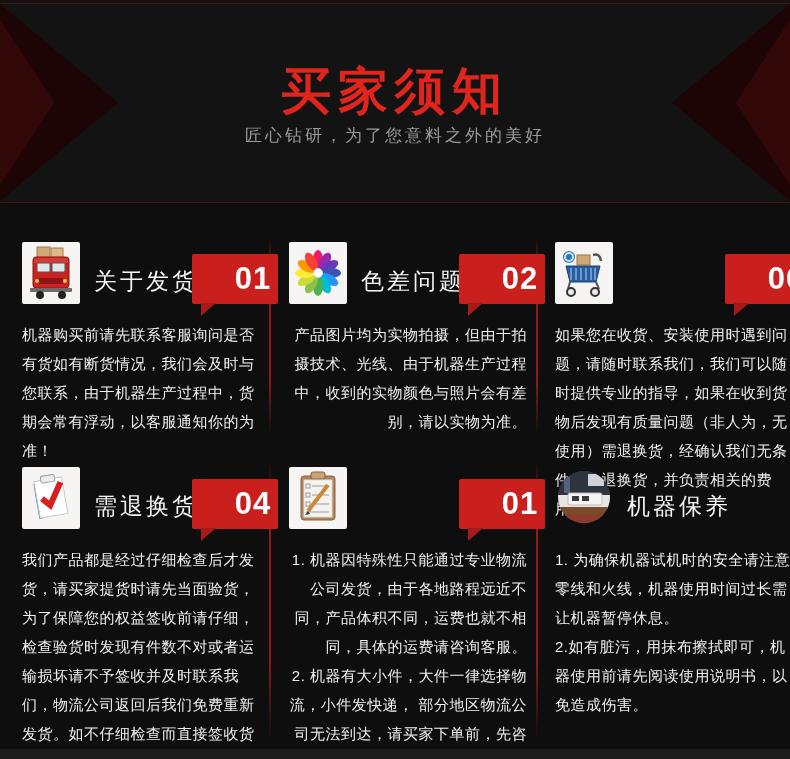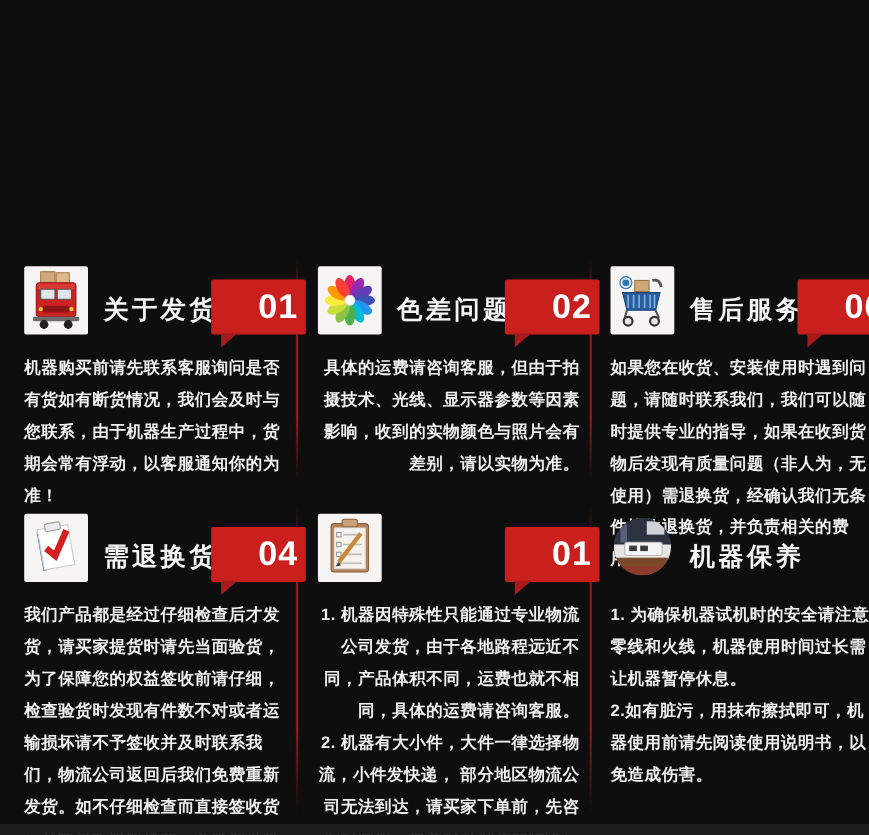--- a/index.html
+++ b/index.html
@@ -60,51 +60,65 @@
     position:absolute;left:2px;top:2px;width:58px;height:62px;
     background:#f6f5f3;border-radius:2px;
     display:flex;align-items:center;justify-content:center;
   }
   .icon-circle{
     position:absolute;left:5px;top:6px;width:52px;height:52px;
     border-radius:50%;overflow:hidden;background:#2e3340;
   }
   .section-title{
     position:absolute;left:74px;top:26px;
-    font-size:23px;font-weight:700;color:#f4f4f4;
+    font-size:23px;font-weight:400;color:#f4f4f4;
     letter-spacing:3px;white-space:nowrap;
   }
   .badge{
     position:absolute;left:172px;top:14px;width:50px;height:50px;
     background:#c9201e;border-radius:2px;
     display:flex;align-items:center;justify-content:center;
     font-size:31px;font-weight:800;color:#fff;letter-spacing:1px;padding-left:36px;
   }
   .badge::after{
     content:"";position:absolute;left:9px;bottom:-12px;
     width:0;height:0;
     border-top:13px solid #a8191c;
     border-right:15px solid transparent;
   }
   .section-body{
     position:absolute;left:2px;top:80px;width:238px;
-    font-size:15px;font-weight:700;color:#f0f0f0;
+    font-size:15px;font-weight:400;color:#f0f0f0;
     line-height:29px;letter-spacing:.5px;
     white-space:pre-line;
   }
   .footer-strip{
     position:absolute;left:0;bottom:0;width:790px;height:10px;
     background:#1d1d1d;
   }
 </style>
 </head>
 <body>
 
 <div class="page">
 
+  <div class="header">
+    <div class="header-topline"></div>
+    <div class="deco deco-left">
+      <div class="arms"></div>
+      <div class="diamond"></div>
+    </div>
+    <div class="deco deco-right">
+      <div class="arms"></div>
+      <div class="diamond"></div>
+    </div>
+    <div class="header-title">买家须知</div>
+    <div class="header-subtitle">匠心钻研，为了您意料之外的美好</div>
+    <div class="header-bottomline"></div>
+  </div>
 
   <div class="vdivider vd-r1 vd-c1"></div>
   <div class="vdivider vd-r1 vd-c2"></div>
   <div class="vdivider vd-r2 vd-c1"></div>
   <div class="vdivider vd-r2 vd-c2"></div>
 
   <div class="section sec-r1 sec-c1">
     <div class="icon-box">
       <svg width="48" height="54" viewBox="0 0 48 54">
         <rect x="10" y="1" width="13" height="11" fill="#cfa878" stroke="#a27c4e"></rect>
@@ -141,38 +155,37 @@
           <ellipse cx="25" cy="12" rx="5" ry="10" fill="#cddc39" transform="rotate(240 25 25)"></ellipse>
           <ellipse cx="25" cy="12" rx="5" ry="10" fill="#ffeb3b" transform="rotate(270 25 25)"></ellipse>
           <ellipse cx="25" cy="12" rx="5" ry="10" fill="#ff9800" transform="rotate(300 25 25)"></ellipse>
           <ellipse cx="25" cy="12" rx="5" ry="10" fill="#f44336" transform="rotate(330 25 25)"></ellipse>
           <circle cx="25" cy="25" r="4.5" fill="#fff" stroke="#ddd"></circle>
         </g>
       </svg>
     </div>
     <div class="section-title">色差问题</div>
     <div class="badge">02</div>
-    <div class="section-body">具体的运费请咨询客服，但由于拍摄技术、光线、显示器参数等因素影响，收到的实物颜色与照片会有差别，请以实物为准。</div>
+    <div class="section-body">产品图片均为实物拍摄，但由于拍摄技术、光线、由于机器生产过程中，收到的实物颜色与照片会有差别，请以实物为准。</div>
   </div>
 
   <div class="section sec-r1 sec-c3">
     <div class="icon-box">
       <svg width="50" height="52" viewBox="0 0 50 52">
         <circle cx="10" cy="10" r="6" fill="#2e74b5"></circle>
         <path d="M6 10 a4 4 0 0 1 8 0 M14 10 a4 4 0 0 1 -8 0" stroke="#cfe3f5" stroke-width="2" fill="none"></path>
         <rect x="18" y="8" width="13" height="10" fill="#cfa878" stroke="#9a7548"></rect>
         <path d="M34 8 q7 -2 8 6" stroke="#555" stroke-width="2.5" fill="none"></path>
         <path d="M7 19 L41 19 L37 35 L11 35 Z" fill="#2a5d9e" stroke="#1c4273"></path>
         <path d="M12 21 V33 M17 21 V33 M22 21 V33 M27 21 V33 M32 21 V33 M36 21 V33" stroke="#7fb0e0" stroke-width="1.5"></path>
         <path d="M11 35 L9 42 M37 35 L40 42" stroke="#555" stroke-width="2"></path>
         <circle cx="12" cy="45" r="4" fill="#e9e9e9" stroke="#333" stroke-width="2"></circle>
         <circle cx="36" cy="45" r="4" fill="#e9e9e9" stroke="#333" stroke-width="2"></circle>
       </svg>
     </div>
-    <div class="section-title">售后服务</div>
     <div class="badge">06</div>
     <div class="section-body">如果您在收货、安装使用时遇到问题，请随时联系我们，我们可以随时提供专业的指导，如果在收到货物后发现有质量问题（非人为，无使用）需退换货，经确认我们无条件接收退换货，并负责相关的费用。</div>
   </div>
 
   <div class="section sec-r2 sec-c1">
     <div class="icon-box">
       <svg width="50" height="54" viewBox="0 0 50 54">
         <g transform="rotate(-10 25 27)">
           <path d="M10 10 L10 46 L40 42" fill="#4d7ea8"></path>
           <rect x="11" y="8" width="28" height="37" fill="#ffffff" stroke="#c6cacd"></rect>

